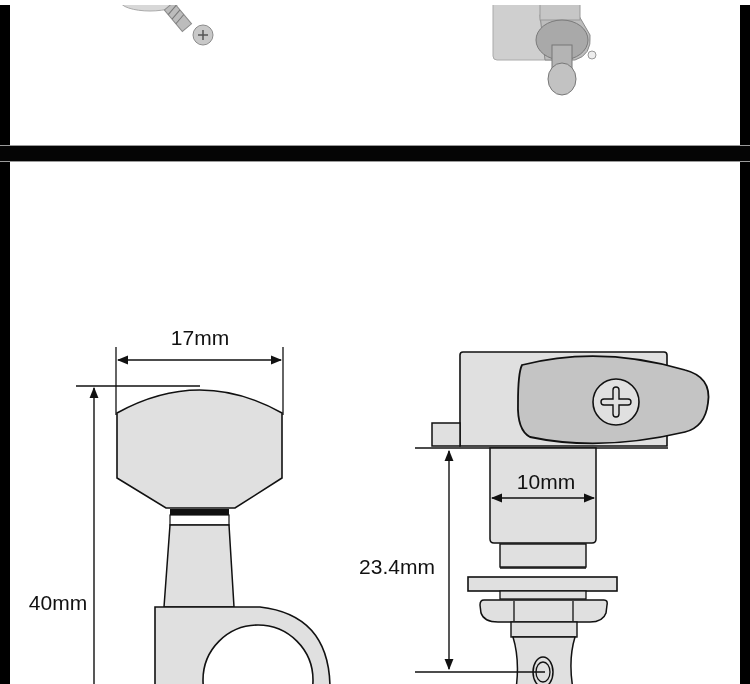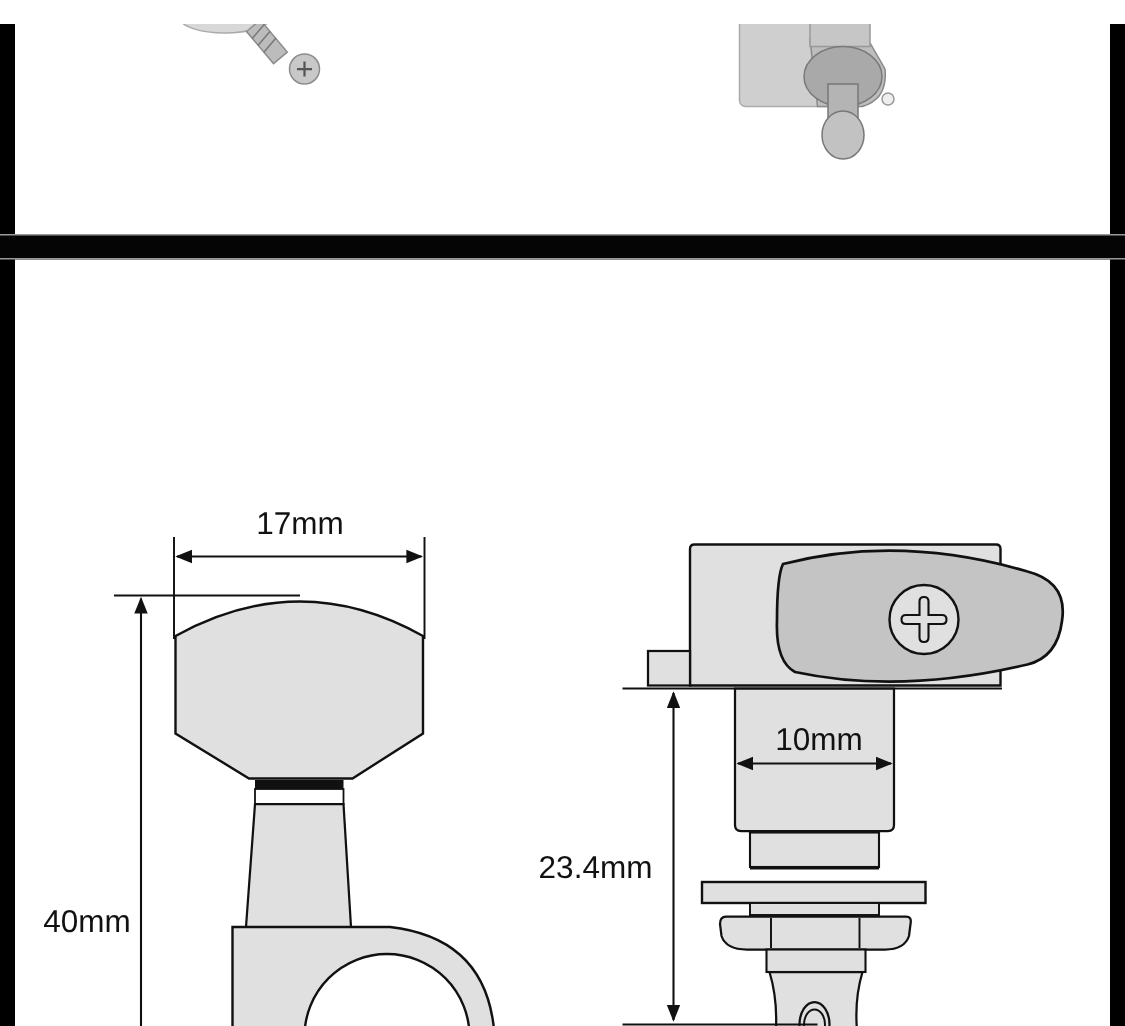--- a/index.html
+++ b/index.html
@@ -1,18 +1,18 @@
 <!DOCTYPE html>
 <html><head>
 <meta charset="utf-8">
 <style>
   html, body { margin: 0; padding: 0; background: #ffffff; }
   body { width: 750px; height: 684px; position: relative; overflow: hidden;
          font-family: "Liberation Sans", sans-serif; }
-  .frame { position: absolute; left: 0; top: 16px; width: 750px; height: 508px; }
+  .frame { position: absolute; left: 0; top: 5px; width: 750px; height: 508px; }
   .border-left { position: absolute; left: 0; top: 0; width: 10px; height: 684px; background: #000; }
   .border-right { position: absolute; left: 740px; top: 0; width: 10px; height: 684px; background: #000; }
   .divider { position: absolute; left: 0; top: 140px; width: 750px; height: 17px; background: #050505;
              border-top: 1px solid #9a9a9a; border-bottom: 1px solid #9a9a9a; box-sizing: border-box; }
   svg { position: absolute; left: 0; top: 0; }
   .dim-text { font-family: "Liberation Sans", sans-serif; fill: #111; }
 </style>
 </head>
 <body>
 

